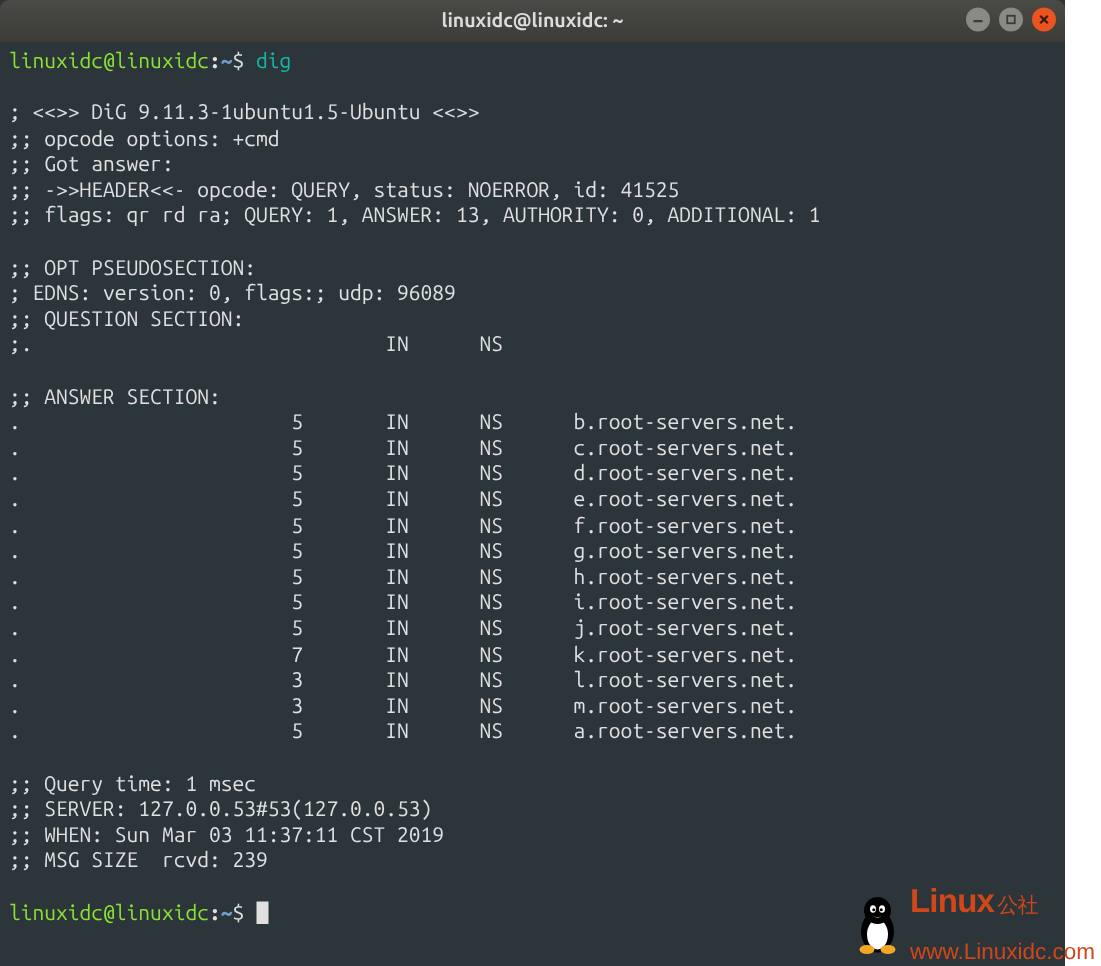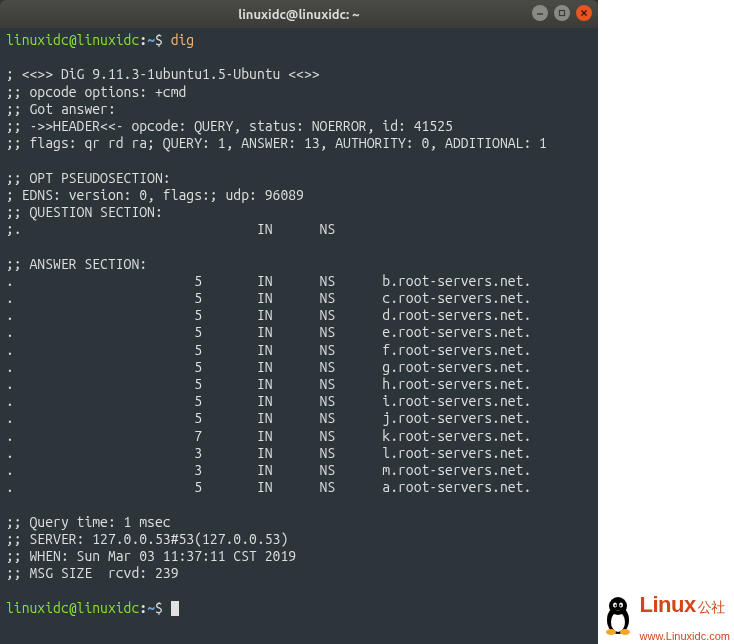--- a/index.html
+++ b/index.html
@@ -9,21 +9,21 @@
     }
     body {
       width: 734px;
       height: 644px;
       background: #ffffff;
       font-family: "Ubuntu Mono", "DejaVu Sans Mono", monospace;
       overflow: hidden;
       position: relative;
     }
     .window {
-      width: 598px;
+      width: 710px;
       height: 644px;
       background: #2d3436;
       display: flex;
       flex-direction: column;
     }
     .titlebar {
       height: 28px;
       background: linear-gradient(to bottom, #4a4a46, #3c3b37);
       display: flex;
       align-items: center;
@@ -69,34 +69,34 @@
       line-height: 17.2px;
       color: #e0e0e0;
       white-space: pre;
       overflow: hidden;
       font-family: "Ubuntu Mono", "DejaVu Sans Mono", monospace;
     }
     .prompt-user { color: #8ae234; font-weight: normal; }
     .prompt-colon { color: #e0e0e0; font-weight: bold; }
     .prompt-path { color: #729fcf; font-weight: bold; }
     .prompt-dollar { color: #e0e0e0; }
-    .cmd { color: #fdba74; }
+    .cmd { color: #14b8a6; }
     .cursor {
       display: inline-block;
       width: 8px;
       height: 15px;
       background: #e0e0e0;
       vertical-align: text-bottom;
     }
     .watermark {
       position: absolute;
       right: 4px;
       bottom: 2px;
       display: flex;
-      align-items: flex-start;
+      align-items: center;
       gap: 4px;
     }
     .penguin {
       width: 36px;
       height: 42px;
     }
     .wm-text {
       display: flex;
       flex-direction: column;
       line-height: 1;
@@ -109,21 +109,21 @@
       letter-spacing: -0.5px;
     }
     .wm-main .sub {
       font-size: 14px;
       color: #d14719;
       font-weight: normal;
       margin-left: 2px;
     }
     .wm-url {
       font-family: Arial, sans-serif;
-      font-size: 11px;
+      font-size: 15px;
       color: #d14719;
       margin-top: 15px;
     }
   </style>
 </head>
 <body>
 
 <div class="window">
   <div class="titlebar">
     <div class="title">linuxidc@linuxidc: ~</div>

